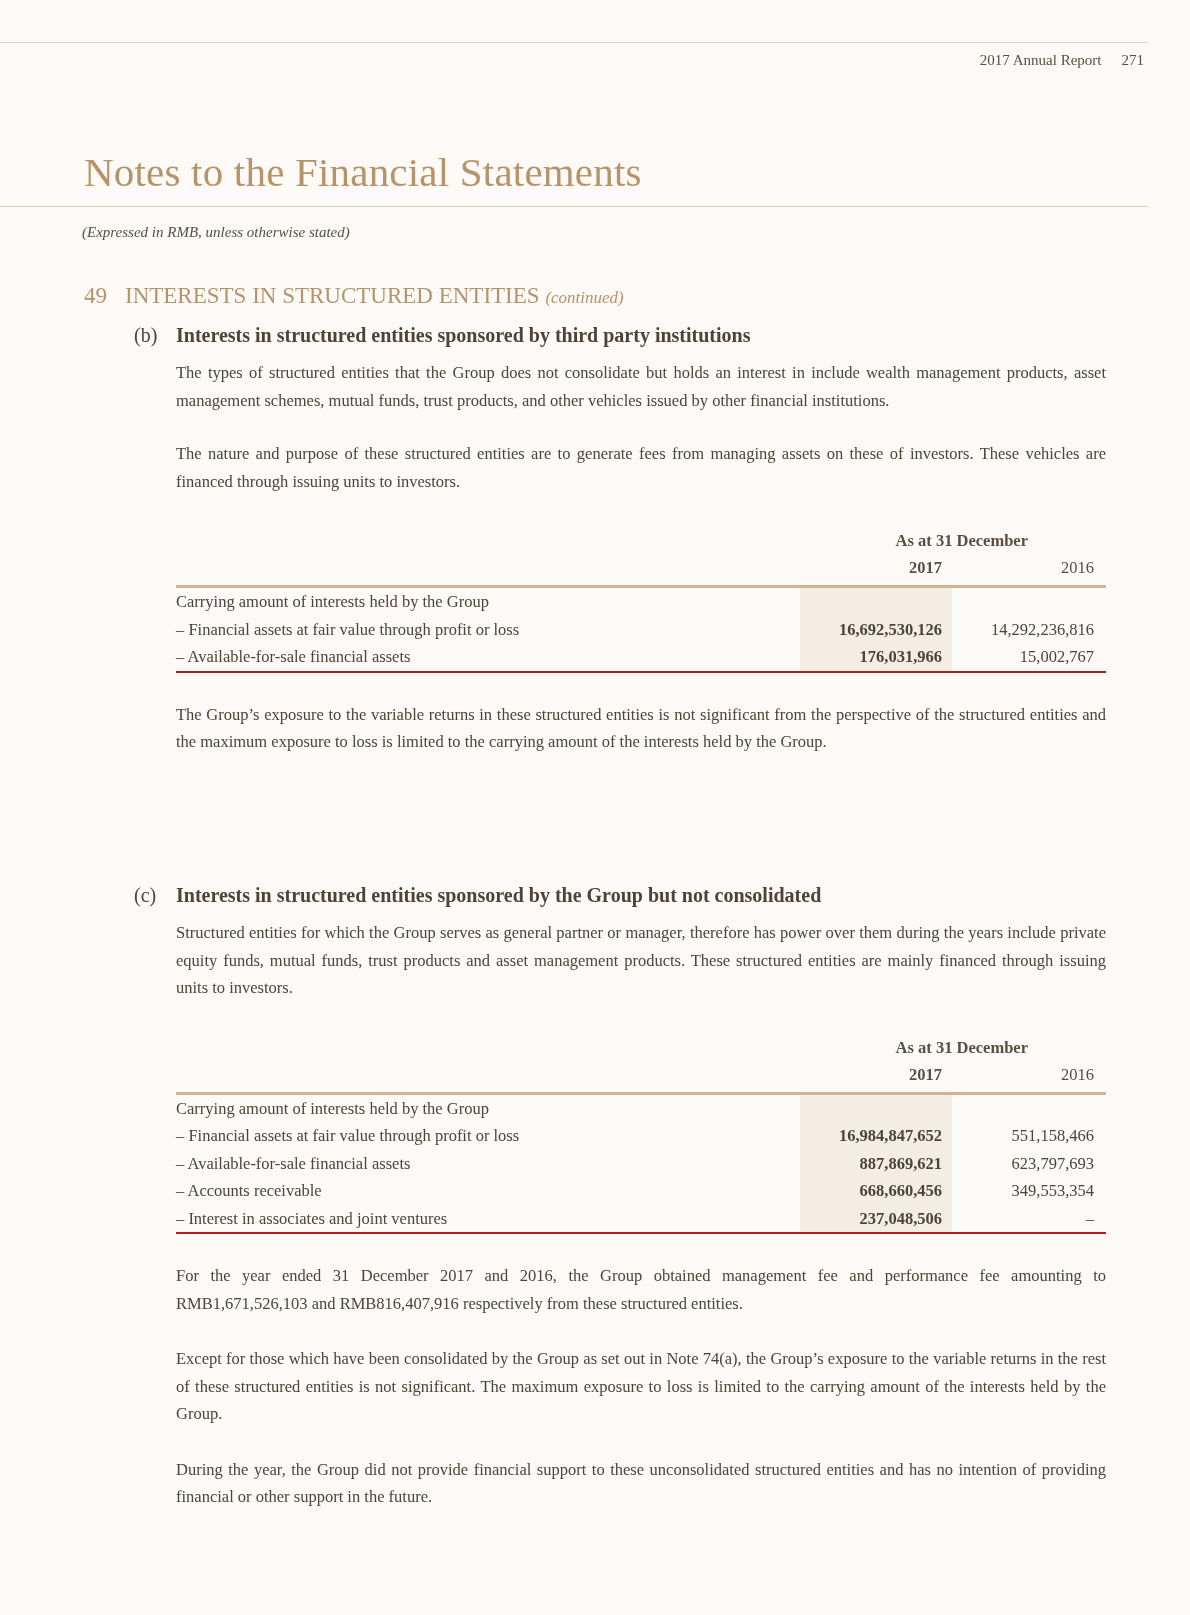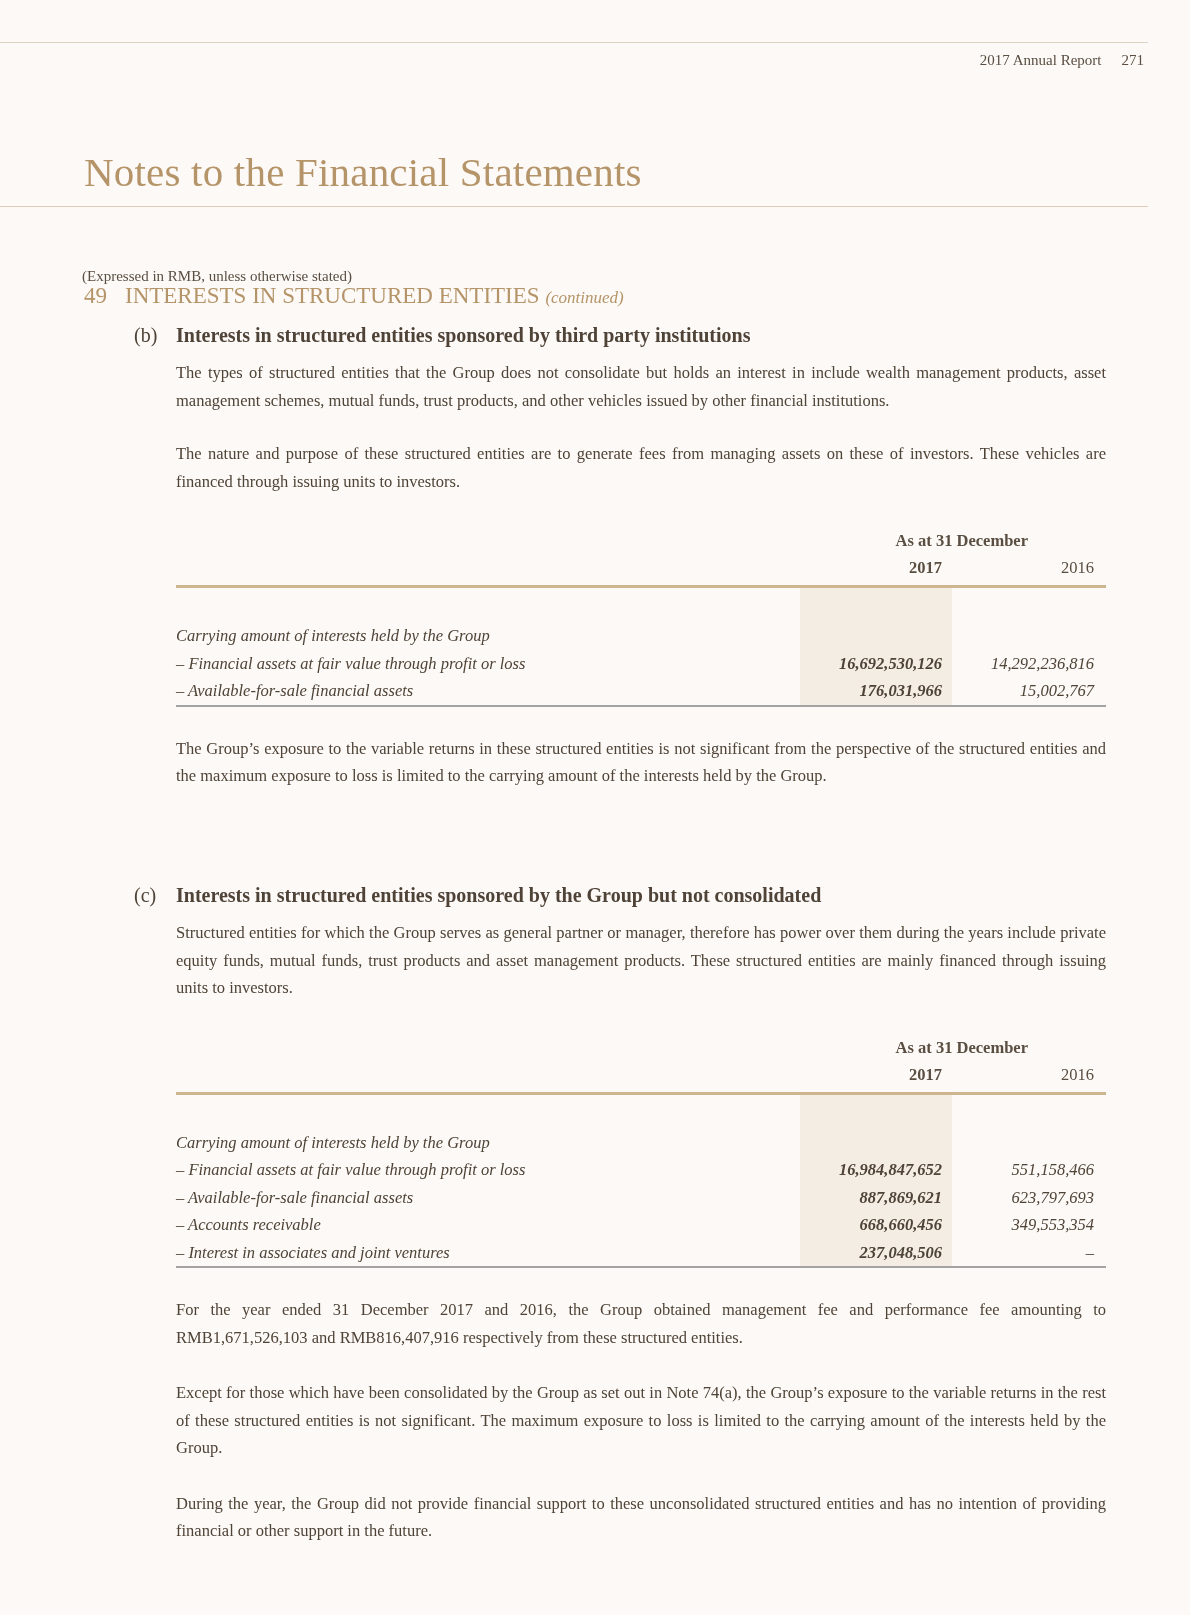--- a/index.html
+++ b/index.html
@@ -6,36 +6,36 @@
   body {
     width: 1190px; height: 1615px; background: #fcf9f6;
     font-family: "Liberation Serif", "DejaVu Serif", serif;
     color: #4f4337; position: relative; overflow: hidden;
   }
   .top-rule { position: absolute; left: 0; top: 42px; width: 1148px; height: 1px; background: #ddd3c5; }
   .running-head { position: absolute; top: 52px; right: 46px; font-size: 15px; color: #5a4e42; }
   .running-head .pg { margin-left: 20px; }
   .page-title { position: absolute; left: 84px; top: 148px; font-size: 41px; color: #b49468; font-weight: normal; margin: 0; letter-spacing: 0.2px; }
   .title-rule { position: absolute; left: 0; top: 206px; width: 1148px; height: 1px; background: #ddcdb6; }
-  .subtitle { position: absolute; left: 82px; top: 224px; font-size: 15px; color: #5a4e42; margin-top: 44px; }
+  .subtitle { position: absolute; left: 82px; top: 224px; font-size: 15px; font-style: italic; color: #5a4e42; }
   .section-heading { position: absolute; left: 84px; top: 283px; font-size: 23px; color: #b49468; }
   .section-heading .num { margin-right: 18px; }
   .section-heading .cont { font-style: italic; font-size: 17px; }
   .sub { position: absolute; left: 134px; width: 972px; }
   .sub-head { font-size: 20px; font-weight: bold; color: #4f4337; margin: 0; position: relative; }
   .sub-head .lbl { position: absolute; left: 0; font-weight: normal; }
   .sub-head .txt { margin-left: 42px; }
   .para { margin-left: 42px; width: 930px; font-size: 16.5px; line-height: 27.5px; text-align: justify; color: #4f4337; }
   .fin-table { margin-left: 42px; width: 930px; position: relative; font-size: 16.5px; }
   .fin-table .hdr { height: 62px; position: relative; border-bottom: 3px solid #cdb68f; }
   .fin-table .asat { position: absolute; right: 78px; top: 8px; font-weight: bold; color: #5a4e42; }
   .fin-table .y17 { position: absolute; right: 164px; top: 35px; font-weight: bold; color: #5a4e42; }
   .fin-table .y16 { position: absolute; right: 12px; top: 35px; color: #5a4e42; }
   .fin-table .shade { position: absolute; left: 624px; width: 152px; background: #f4ede4; }
-  .fin-table .body { position: relative; padding-top: 34px; border-bottom: 2px solid #a3a3a3; font-style: italic; }
+  .fin-table .body { position: relative; border-bottom: 2px solid #b91c1c; }
   .fin-table .row { height: 27.5px; line-height: 27.5px; position: relative; }
   .fin-table .row .label { position: absolute; left: 0; }
   .fin-table .row .v17 { position: absolute; right: 164px; font-weight: bold; }
   .fin-table .row .v16 { position: absolute; right: 12px; }
 </style>
 </head>
 <body>
 
 <div class="top-rule"></div>
 <div class="running-head">

